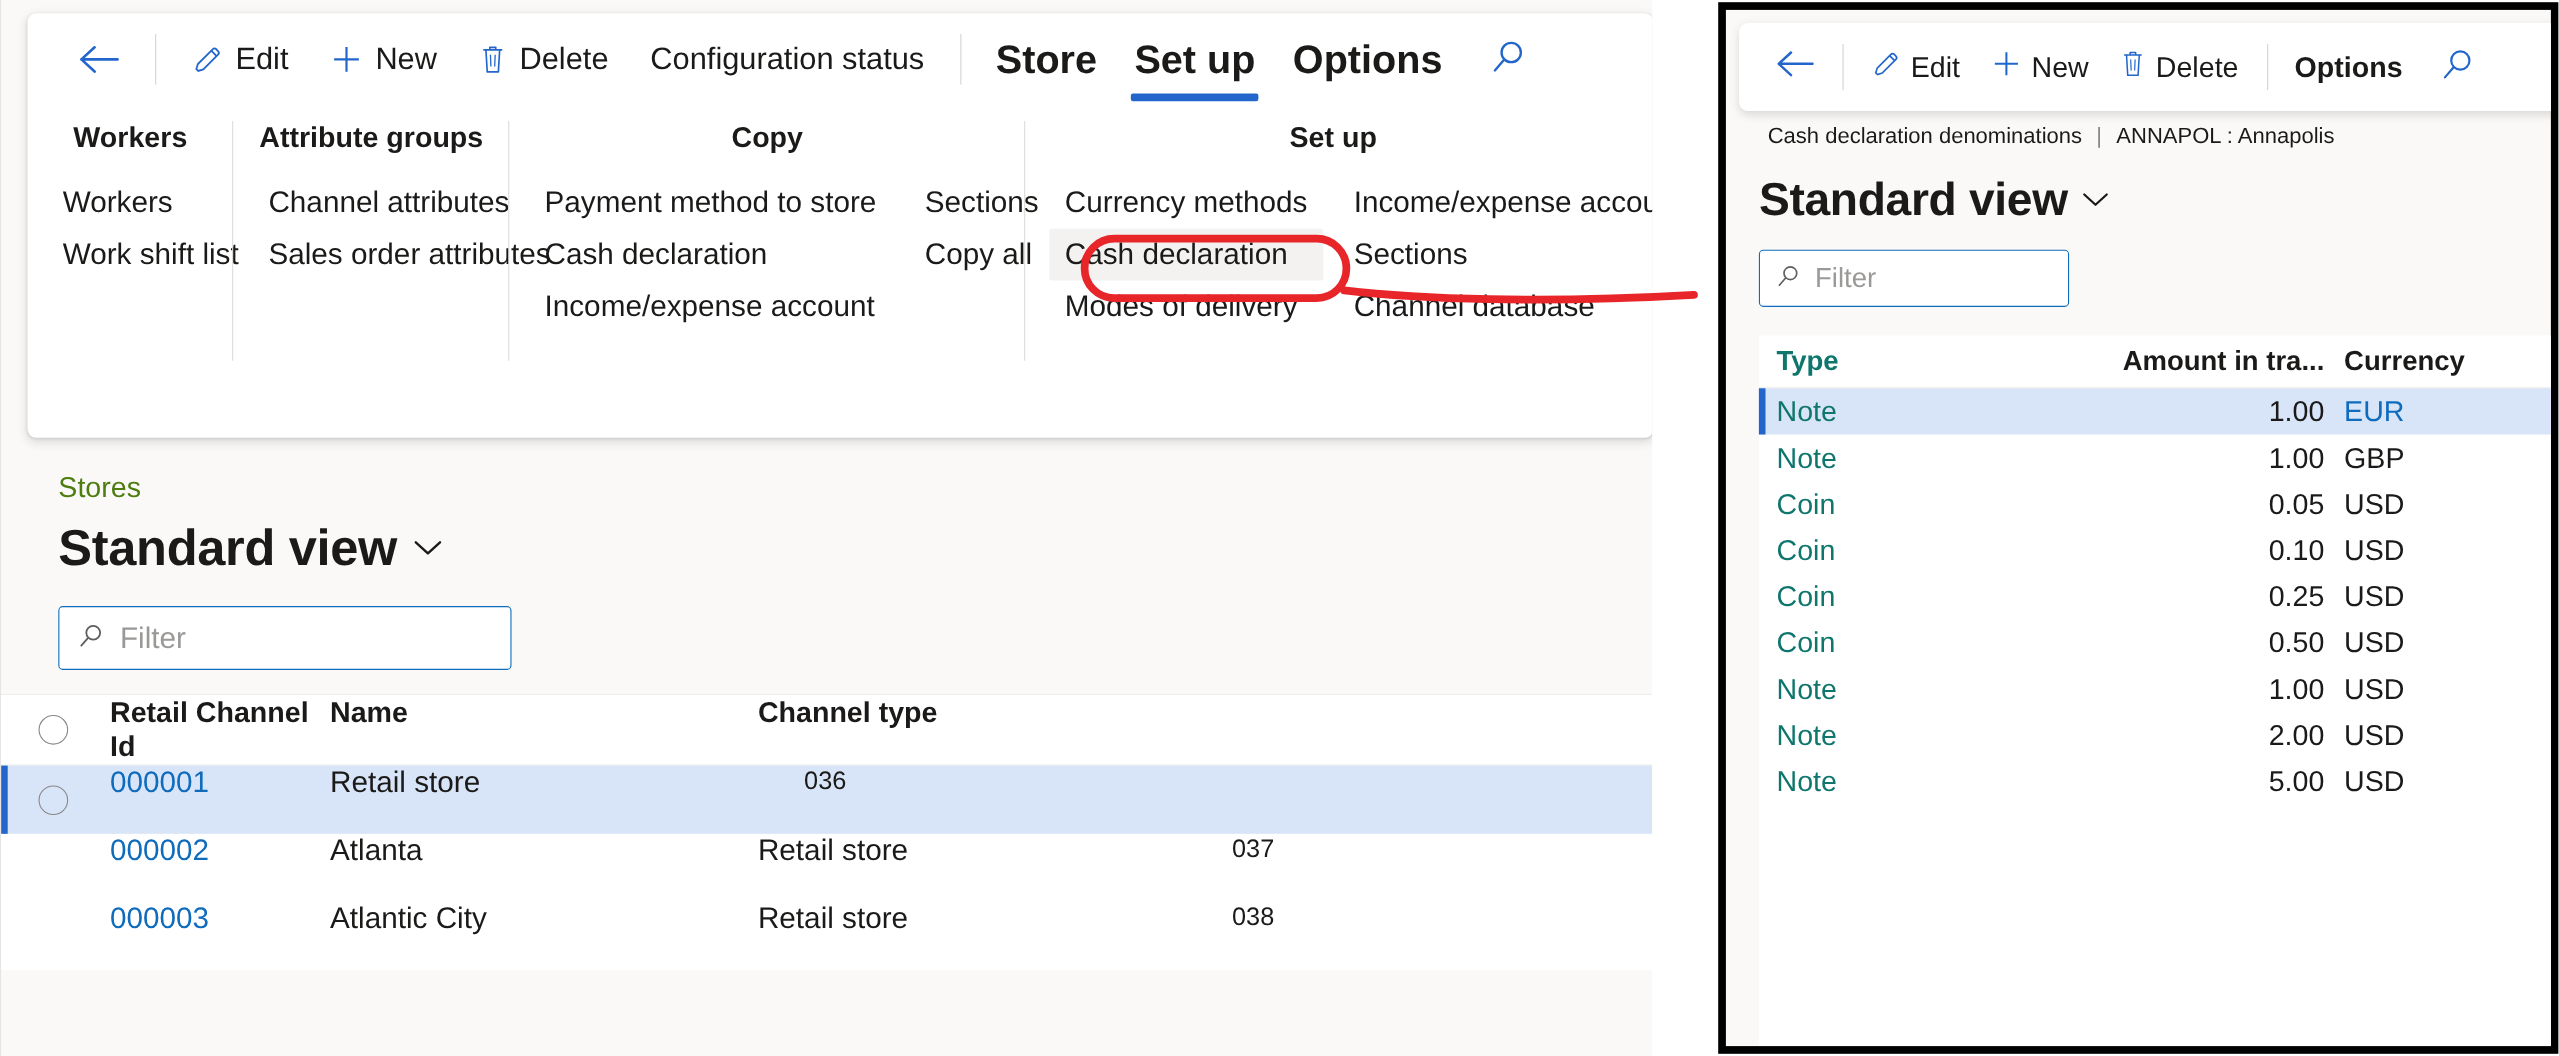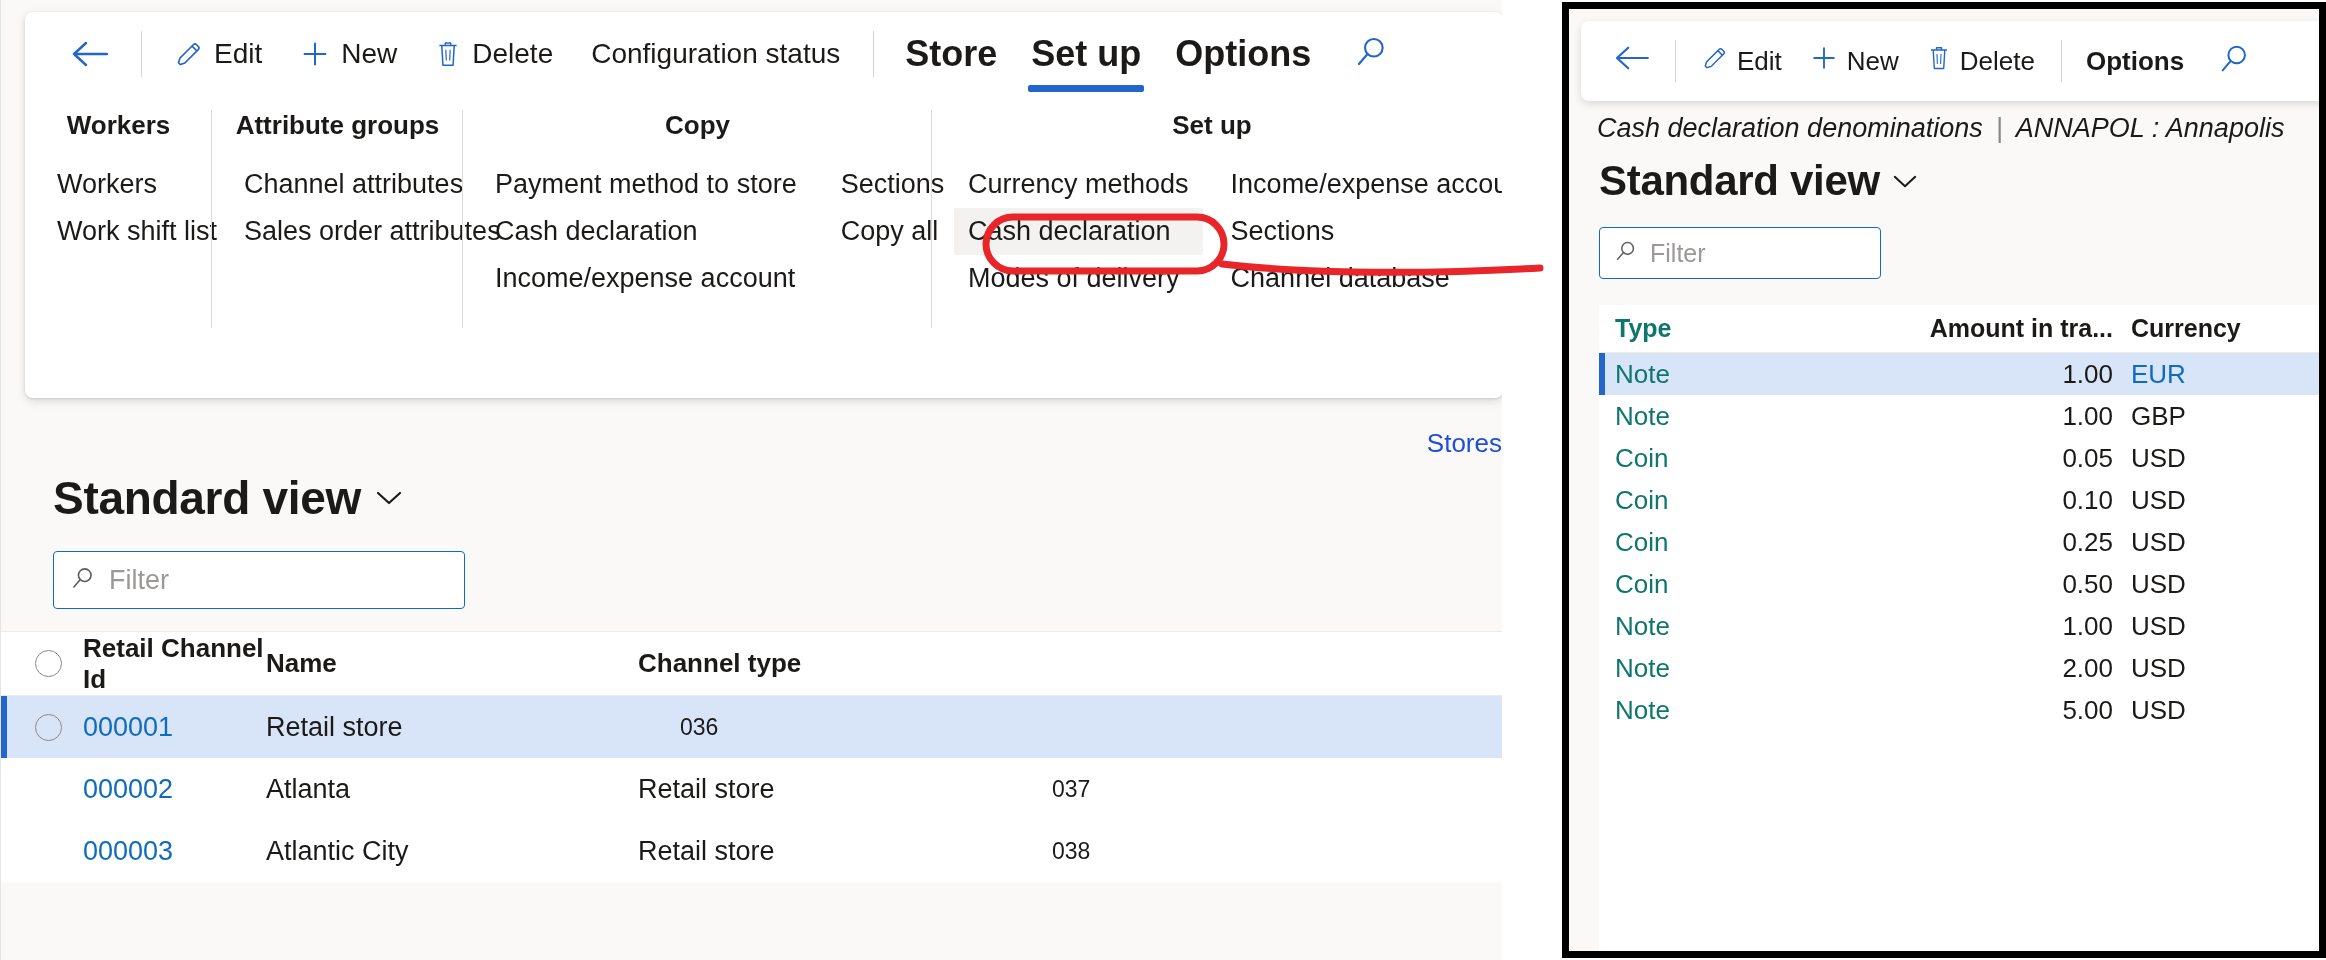--- a/index.html
+++ b/index.html
@@ -64,33 +64,33 @@
   .mcol { display:flex; flex-direction: column; }
   .mitem {
     font-size: 27px; color: #1b1a19; line-height: 1.0;
     padding: 10px 14px 10px 14px; white-space: nowrap; cursor: pointer;
     border-radius: 2px;
   }
   .mitem.highlighted { background:#f3f2f1; }
 
   
   .stores { position:absolute; left: 0; top: 408px; right: 0; bottom: 0; }
-  .stores-label { font-size: 26px; color:#1d4ed8; padding: 20px 0 0 52px; text-align: right; }
+  .stores-label { font-size: 26px; color:#4d7c0f; padding: 20px 0 0 52px; }
   .view-row { display:flex; align-items:center; gap: 14px; padding: 12px 0 0 52px; }
   .view-title { font-size: 46px; font-weight: bold; color:#1b1a19; letter-spacing:-0.3px; }
   .chev { color:#1b1a19; display:flex; align-items:center; }
   .filter-box {
     margin: 26px 0 0 52px; width: 412px; height: 58px;
     border: 1px solid #0f6cbd; border-radius: 4px; background:#ffffff;
     display:flex; align-items:center; gap: 13px; padding: 0 16px;
   }
   .filter-box .ph { font-size: 27px; color:#9b9997; }
 
   .grid { margin-top: 22px; background:#ffffff; border-top:1px solid #edebe9; }
-  .grow { display:flex; align-items:center; height: 62px; position: relative; }
+  .grow { display:flex; height: 62px; position: relative; gap: 17px; }
   .grow.head { height: 64px; border-bottom: 1px solid #edebe9; background:#ffffff; }
   .grow.sel { background:#d8e4f8; }
   .grow.sel::before {
     content:""; position:absolute; left:0; top:0; bottom:0; width:6px; background:#2266cc;
   }
   .c-radio { width: 82px; display:flex; align-items:center; justify-content:center; padding-left:12px;}
   .radio { width: 27px; height: 27px; border: 1.6px solid #8a8886; border-radius: 50%; background:transparent; }
   .c-id { width: 183px; font-size: 27px; color:#0f6cbd; }
   .c-name { width: 372px; font-size: 27px; color:#1b1a19; }
   .c-type { width: 414px; font-size: 27px; color:#1b1a19; }
@@ -113,21 +113,21 @@
     display:flex; align-items:center; padding: 0 18px;
   }
   .rp-btn {
     display:flex; align-items:center; gap: 9px; padding: 6px 14px; height: 46px;
     font-size: 26px; color:#1b1a19; white-space:nowrap; cursor:pointer; border-radius:3px;
   }
   .rp-sep { width:1px; height:42px; background:#d6d3d1; margin: 0 12px; flex:none;}
   .rp-tab { font-size: 26px; font-weight:bold; color:#1b1a19; padding: 6px 12px; cursor:pointer; white-space:nowrap;}
   .rp-search { margin-left: 22px; cursor:pointer; display:flex; align-items:center;}
 
-  .rp-bread { position:absolute; left: 28px; top: 104px; font-size: 27px; color:#1b1a19; white-space: nowrap; font-style: italic;}
+  .rp-bread { position:absolute; left: 38px; top: 104px; font-size: 20px; color:#1b1a19; white-space: nowrap;}
   .rp-bread .sepbar { color:#8a8886; margin: 0 13px; }
   .rp-viewrow { position:absolute; left: 30px; top: 148px; display:flex; align-items:center; gap: 12px;}
   .rp-viewtitle { font-size: 42px; font-weight:bold; color:#1b1a19; letter-spacing:-0.3px;}
   .rp-filter {
     position:absolute; left: 30px; top: 218px; width: 282px; height: 52px;
     border: 1px solid #0f6cbd; border-radius: 4px; background:#ffffff;
     display:flex; align-items:center; gap: 12px; padding: 0 14px;
   }
   .rp-filter .ph { font-size: 25px; color:#9b9997;}
   .rp-grid { position:absolute; left: 30px; top: 296px; right: 0; bottom: 0; background:#ffffff; }

